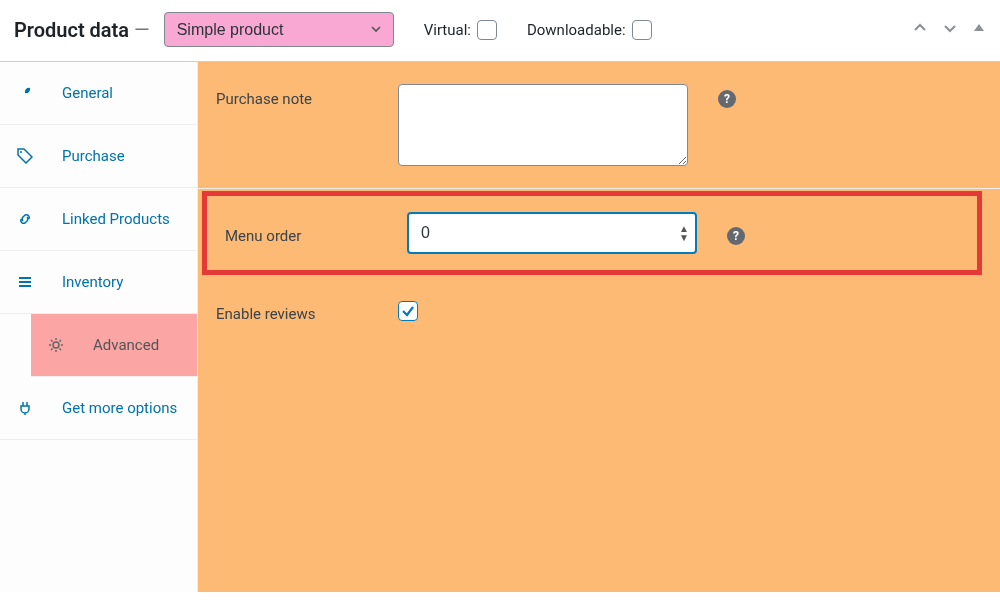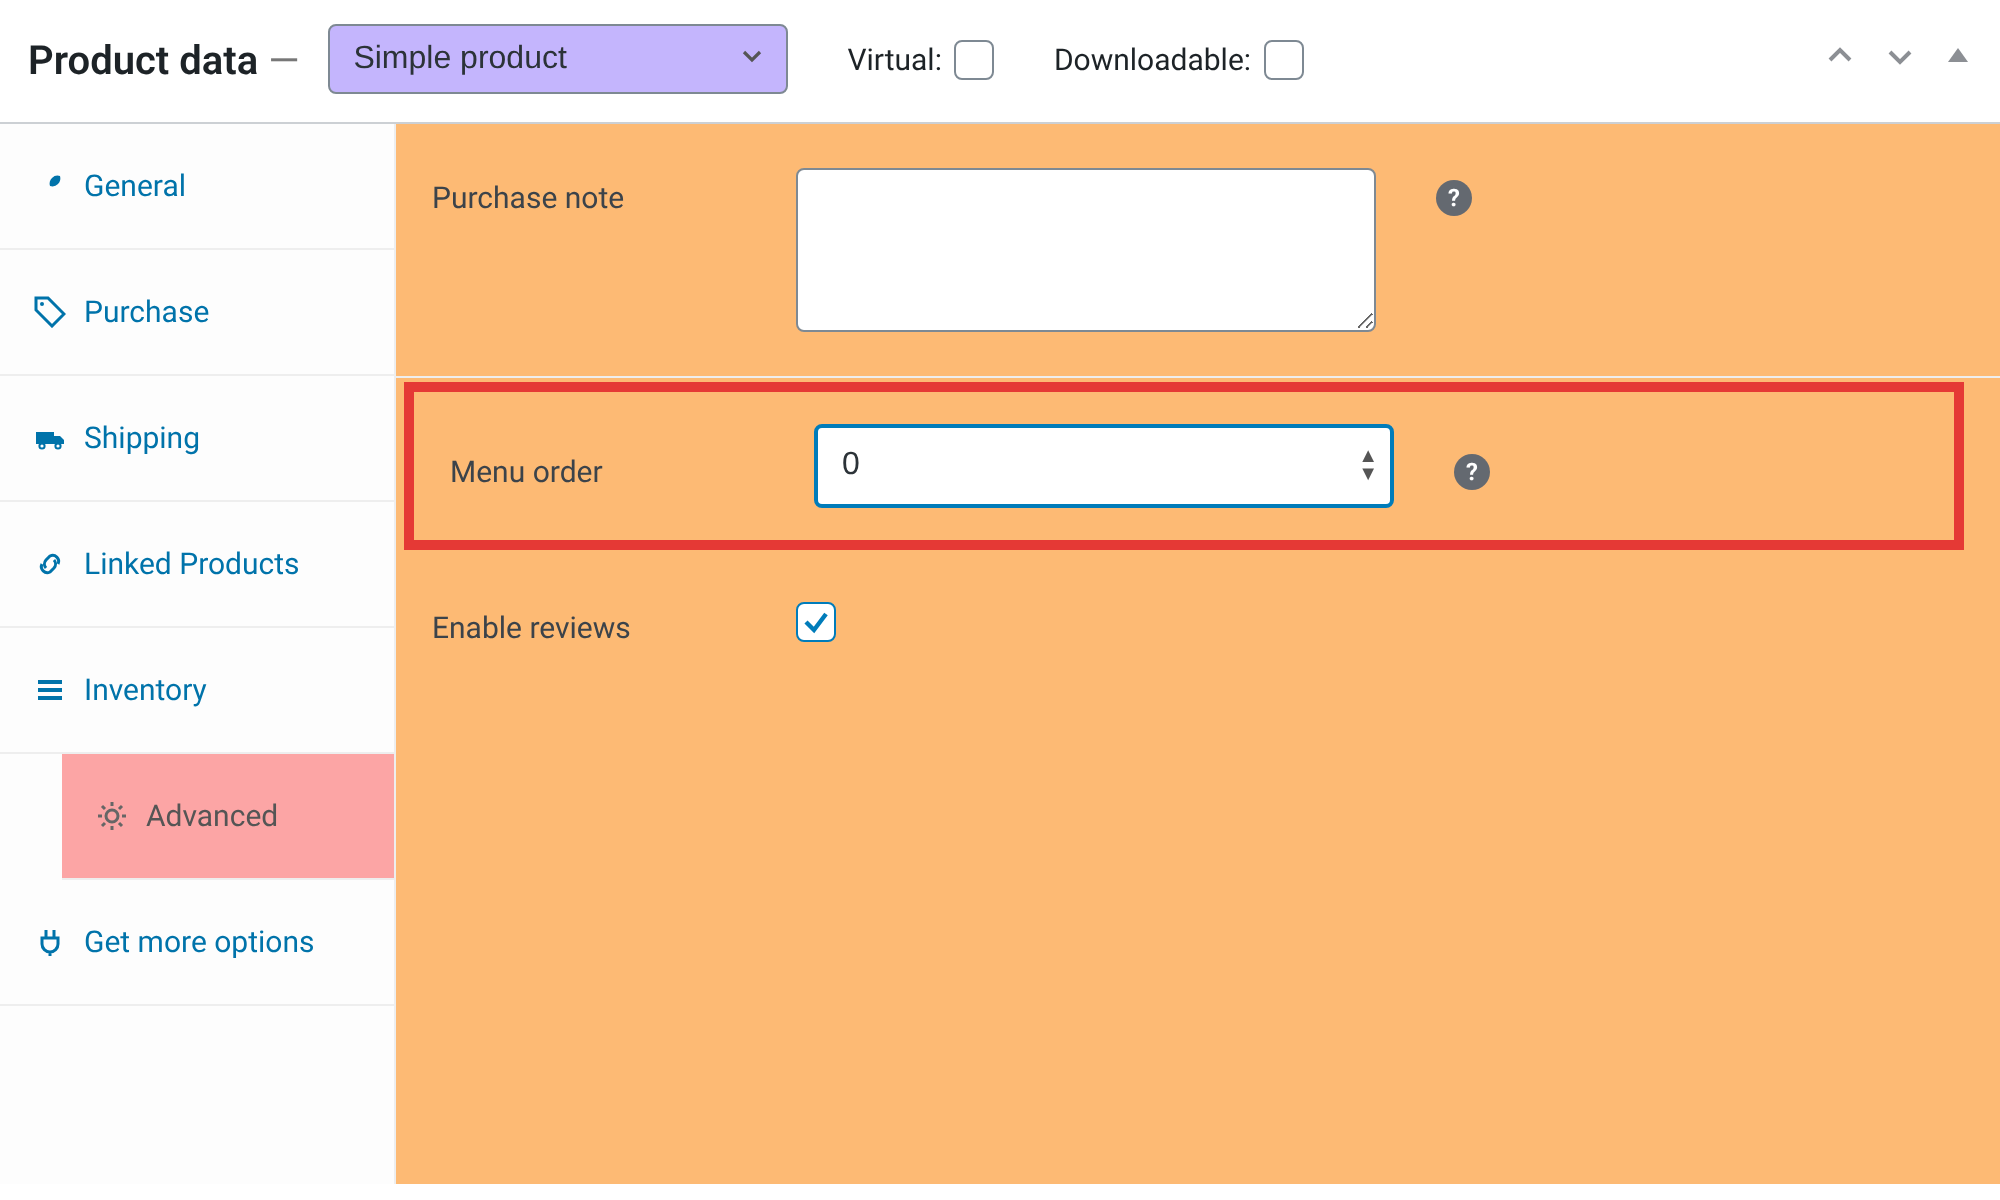--- a/index.html
+++ b/index.html
@@ -24,21 +24,21 @@
     font-size: 20px;
     color: #1d2327;
   }
   .title-dash { color: #777; font-weight: 400; }
   .product-type-select {
     border: 1px solid #7e8993;
     border-radius: 4px;
     padding: 8px 36px 8px 12px;
     font-size: 16px;
     color: #2c3338;
-    background: #c4b5fd;
+    background: #f9a8d4;
     appearance: none;
     position: relative;
     min-width: 230px;
   }
   .select-wrap { position: relative; display: inline-block; }
   .select-caret {
     position: absolute;
     right: 12px;
     top: 50%;
     transform: translateY(-50%);
@@ -79,21 +79,21 @@
   .sidebar {
     width: 198px;
     background: #fdfdfd;
     border-right: 1px solid #eee;
     display: flex;
     flex-direction: column;
   }
   .tab {
     display: flex;
     align-items: center;
-    gap: 8px;
+    gap: 28px;
     padding: 22px 16px;
     border-bottom: 1px solid #eee;
     color: #0073aa;
     font-size: 15px;
     cursor: pointer;
     background: #fdfdfd;
     position: relative;
   }
   .tab.active {
     background: #fca5a5;
@@ -270,31 +270,20 @@
     <div class="tab">
       <span class="icon">
         <svg width="16" height="16" viewBox="0 0 16 16">
             <path d="M1 1h6l8 8-6 6-8-8z" fill="none" stroke="#0073aa" stroke-width="1.5"></path>
             <circle cx="4" cy="4" r="1" fill="#0073aa"></circle>
           </svg>
       </span>
       <span>Purchase</span>
     </div>
 
-    <div class="tab">
-      <span class="icon">
-        <svg width="16" height="16" viewBox="0 0 16 16">
-            <rect x="1" y="5" width="9" height="6" fill="#0073aa"></rect>
-            <path d="M10 7h3l2 2v2h-5z" fill="#0073aa"></path>
-            <circle cx="4" cy="12" r="1.3" fill="#fff" stroke="#0073aa"></circle>
-            <circle cx="12" cy="12" r="1.3" fill="#fff" stroke="#0073aa"></circle>
-          </svg>
-      </span>
-      <span>Shipping</span>
-    </div>
 
     <div class="tab">
       <span class="icon">
         <svg width="16" height="16" viewBox="0 0 16 16">
             <path d="M6 10a3 3 0 0 1 0-4l2-2a3 3 0 0 1 4 4M10 6a3 3 0 0 1 0 4l-2 2a3 3 0 0 1-4-4" fill="none" stroke="#0073aa" stroke-width="1.5"></path>
           </svg>
       </span>
       <span>Linked Products</span>
     </div>
 

